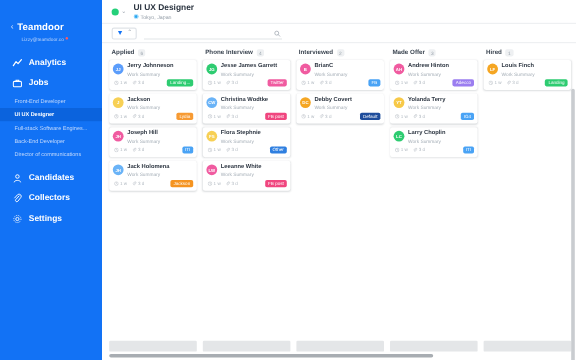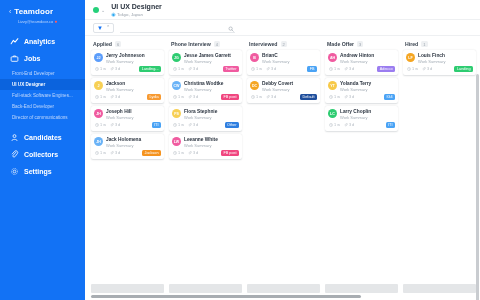--- a/index.html
+++ b/index.html
@@ -11,21 +11,21 @@
   }
   .app { display: flex; width: 480px; height: 300px; }
 
   
   .sidebar {
     width: 85px; height: 300px;
     background: #1272f5;
     color: #ffffff;
     flex: 0 0 85px;
     position: relative;
-    padding-top: 7px;
+    padding-top: 18px;
   }
   .brand-row {
     display: flex; align-items: center; gap: 3px;
     padding: 0 0 0 9px;
   }
   .brand-chevron { font-size: 7px; color: #cfe0fd; line-height: 1; }
   .brand-name { font-size: 8px; font-weight: bold; letter-spacing: .1px; }
   .brand-email {
     font-size: 4px; color: #bcd5fb; padding-left: 18px;
     margin-top: 2px; display: flex; align-items: center; gap: 1px;

